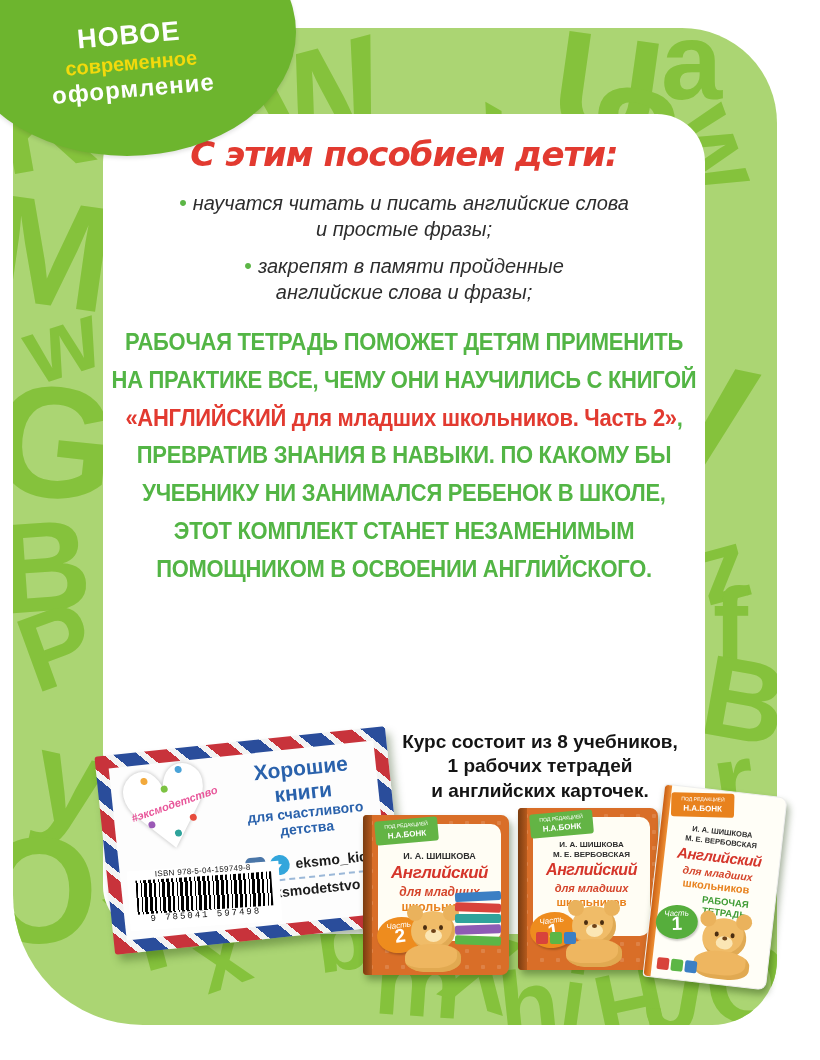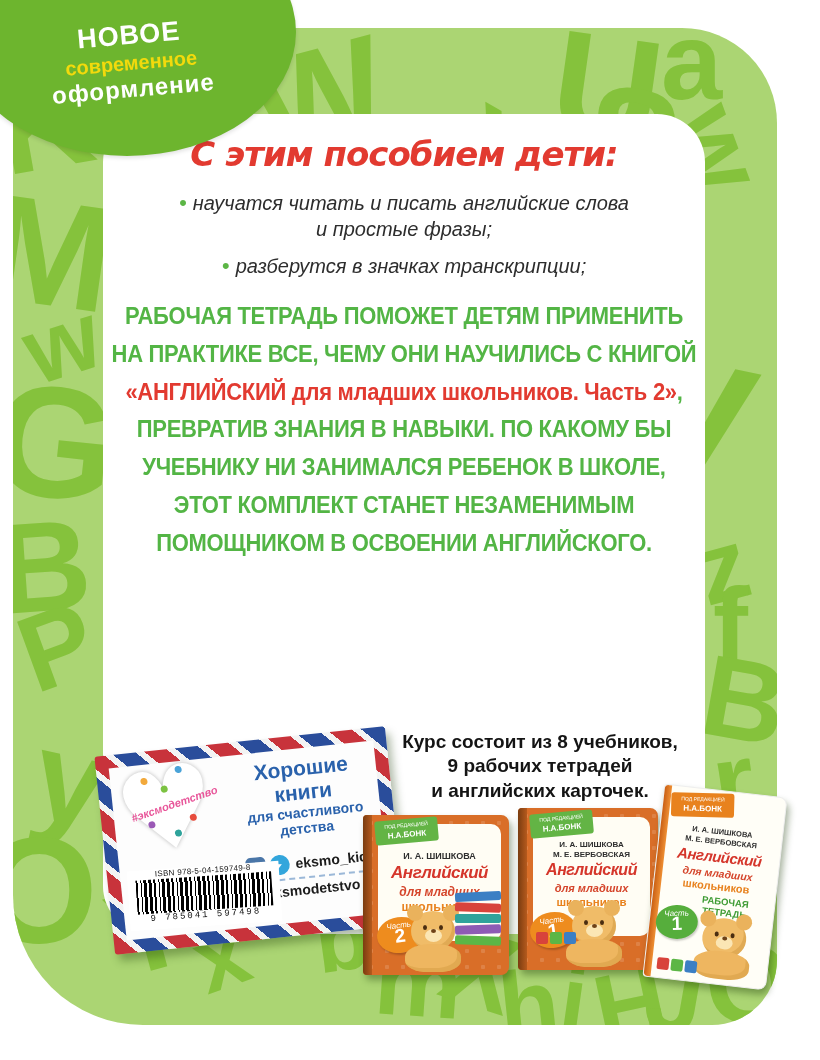--- a/index.html
+++ b/index.html
@@ -176,36 +176,36 @@
       <span class="badge-l1w">НОВОЕ</span>
       <span class="badge-l1y">современное</span><br>
       <span class="badge-l2">оформление</span>
     </div>
   </div>
 
   <div class="panel">
     <div class="heading">С этим пособием дети:</div>
     <ul class="bullets" id="bullets-list">
         <li><span class="dot">• </span>научатся читать и писать английские слова<br>и простые фразы;</li>
-        <li><span class="dot">• </span>разберутся в значках транскрипции;</li>
+        <li><span class="dot">• </span>закрепят в памяти пройденные<br>английские слова и фразы;</li>
       </ul>
     <div class="promo" id="promo-block">
         <div class="promo-line green">РАБОЧАЯ ТЕТРАДЬ ПОМОЖЕТ ДЕТЯМ ПРИМЕНИТЬ</div>
         <div class="promo-line green">НА ПРАКТИКЕ ВСЕ, ЧЕМУ ОНИ НАУЧИЛИСЬ С КНИГОЙ</div>
         <div class="promo-line red">«АНГЛИЙСКИЙ для младших школьников. Часть 2»<span class="green">,</span></div>
         <div class="promo-line green">ПРЕВРАТИВ ЗНАНИЯ В НАВЫКИ. ПО КАКОМУ БЫ</div>
         <div class="promo-line green">УЧЕБНИКУ НИ ЗАНИМАЛСЯ РЕБЕНОК В ШКОЛЕ,</div>
         <div class="promo-line green">ЭТОТ КОМПЛЕКТ СТАНЕТ НЕЗАМЕНИМЫМ</div>
         <div class="promo-line green">ПОМОЩНИКОМ В ОСВОЕНИИ АНГЛИЙСКОГО.</div>
       </div>
   </div>
 
   <div class="caption">
     <div>Курс состоит из 8 учебников,</div>
-    <div>9 рабочих тетрадей</div>
+    <div>1 рабочих тетрадей</div>
     <div>и английских карточек.</div>
   </div>
 
   <div class="postcard">
     <div class="postcard-inner">
       <div class="heart">
         <span class="heart-glyph">♥</span>
         <span class="doodle" style="left:30px;top:22px;background:#f2a93b;"></span>
         <span class="doodle" style="left:66px;top:18px;background:#4aa3d8;"></span>
         <span class="doodle" style="left:48px;top:34px;background:#7cc242;"></span>

